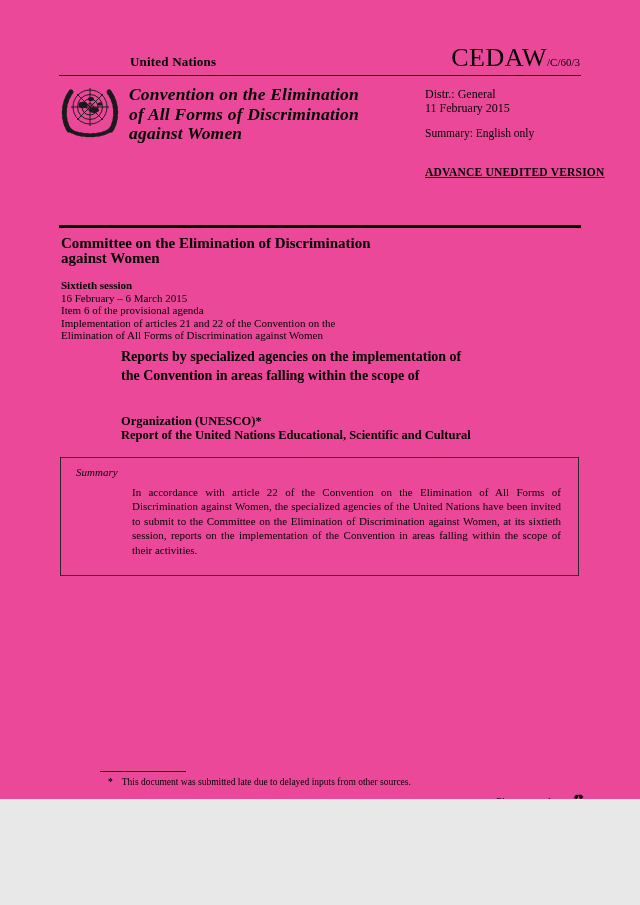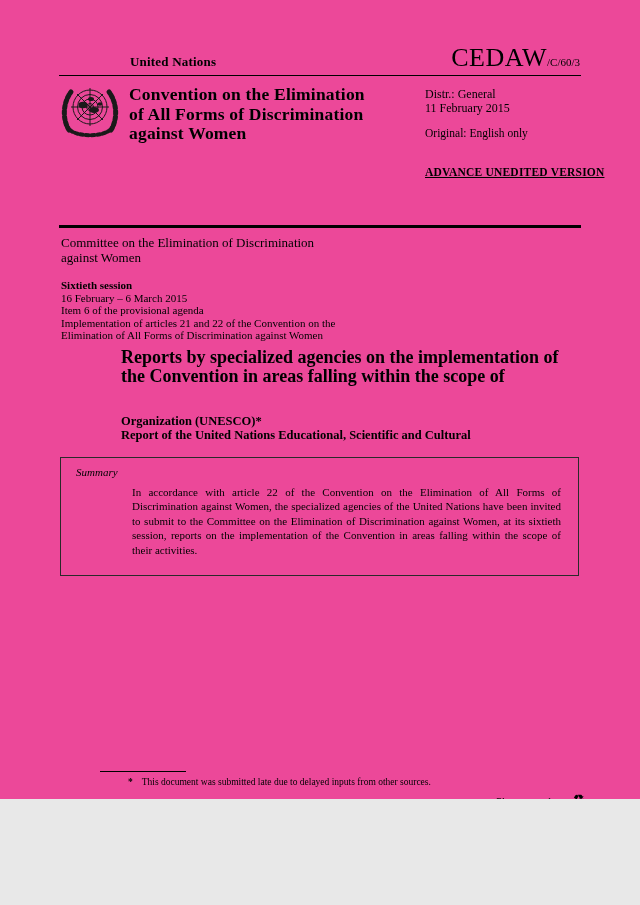--- a/index.html
+++ b/index.html
@@ -17,53 +17,53 @@
 
   
   .org-name { left: 130px; top: 54px; font-size: 13px; font-weight: bold; letter-spacing: 0.2px; }
   .doc-symbol { right: 60px; top: 43px; white-space: nowrap; }
   .doc-symbol .main { font-size: 26px; letter-spacing: 0.5px; }
   .doc-symbol .suffix { font-size: 11px; }
   .rule-thin { left: 59px; top: 75px; width: 522px; height: 1px; background: #000; }
 
   
   .emblem { left: 58px; top: 82px; }
-  .banner-title { left: 129px; top: 85px; font-size: 17.5px; font-weight: bold; line-height: 19.5px; letter-spacing: 0.2px; }
+  .banner-title { left: 129px; top: 85px; font-size: 17.5px; font-weight: bold; line-height: 19.5px; letter-spacing: 0.2px; font-style: italic; }
   .info-col { left: 425px; top: 88px; font-size: 12px; line-height: 13.5px; }
   .info-col .row { display: block; }
   .info-original { left: 425px; top: 127px; font-size: 11.5px; }
   .advance-notice { left: 425px; top: 166px; font-size: 11.5px; font-weight: bold; text-decoration: underline; letter-spacing: 0.2px; }
 
   .rule-thick { left: 59px; top: 225px; width: 522px; height: 3px; background: #000; }
 
   
   .session-block { left: 61px; top: 236px; }
-  .committee { font-size: 13px; font-weight: normal; line-height: 14.5px; }
+  .committee { font-size: 15px; font-weight: bold; line-height: 14.5px; }
   .session-name { margin-top: 14px; font-size: 11px; font-weight: bold; line-height: 12.5px; }
   .session-plain { font-size: 11px; line-height: 12.5px; }
   .agenda-title { font-size: 11px; font-weight: normal; line-height: 12.5px; }
 
   
-  .report-title { left: 121px; top: 348px; font-size: 18px; font-weight: bold; line-height: 18.5px; }
+  .report-title { left: 121px; top: 348px; font-size: 14px; font-weight: bold; line-height: 18.5px; }
   .report-subtitle { left: 121px; top: 414px; font-size: 12.5px; font-weight: bold; line-height: 14px; }
 
   
   .summary-box {
     left: 60px; top: 457px; width: 517px; height: 117px;
     border: 1.5px solid #2a2a2a;
   }
   .summary-label { position: absolute; left: 15px; top: 8px; font-size: 11px; font-style: italic; }
   .summary-body {
     position: absolute; left: 71px; top: 27px; width: 429px;
     font-size: 11px; line-height: 14.4px; text-align: justify;
   }
 
   
   .footnote-rule { left: 100px; top: 771px; width: 86px; height: 1px; background: #000; }
-  .footnote { left: 128px; top: 777px; font-size: 9.5px; white-space: nowrap; }
+  .footnote { left: 108px; top: 777px; font-size: 9.5px; white-space: nowrap; }
   .footnote .marker { display: inline-block; margin-right: 9px; font-weight: bold; }
 
   
   .recycle { right: 53px; top: 792px; display: flex; align-items: center; gap: 14px; }
   .recycle .label { font-size: 10.5px; }
   .recycle .glyph { font-size: 19px; line-height: 19px; }
 </style>
 </head>
 <body>
 
@@ -102,21 +102,21 @@
   <div class="abs banner-title">
     <span style="display:block">Convention on the Elimination</span>
     <span style="display:block">of All Forms of Discrimination</span>
     <span style="display:block">against Women</span>
   </div>
 
   <div class="abs info-col">
     <span class="row">Distr.: General</span>
     <span class="row">11 February 2015</span>
   </div>
-  <div class="abs info-original">Original: English only</div>
+  <div class="abs info-original">Summary: English only</div>
   <div class="abs advance-notice">ADVANCE UNEDITED VERSION</div>
 
   <div class="abs rule-thick"></div>
 
   <div class="abs session-block">
     <div class="committee">
       <span style="display:block">Committee on the Elimination of Discrimination</span>
       <span style="display:block">against Women</span>
     </div>
     <div class="session-name">Sixtieth session</div>

